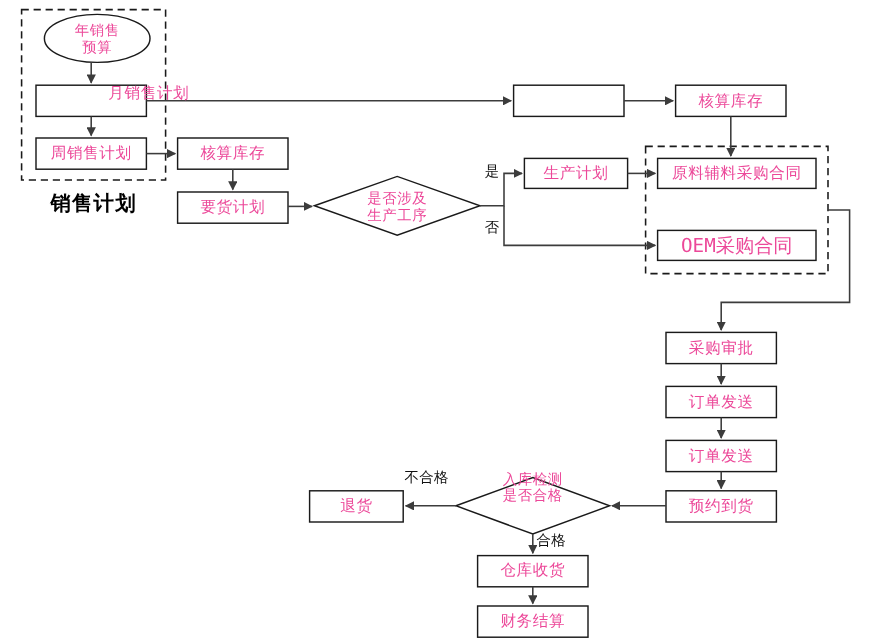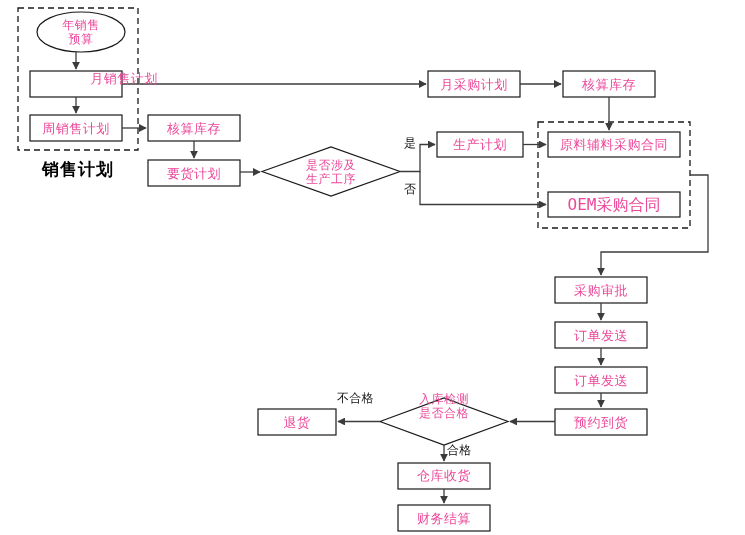--- a/index.html
+++ b/index.html
@@ -159,21 +159,20 @@
   </svg>
 
   <div class="node-label small" style="left:37px; top:12px; width:88px; height:40px;">年销售
 预算</div>
   <div class="node-label" style="left:30px; top:71px; width:92px; height:14px;margin-left:48px;">月销售计划</div>
   <div class="node-label" style="left:30px; top:115px; width:92px; height:26px;">周销售计划</div>
   <div class="node-label" style="left:148px; top:115px; width:92px; height:26px;">核算库存</div>
   <div class="node-label small" style="left:272px; top:147px; width:118px; height:49px;">是否涉及
 生产工序</div>
   <div class="node-label" style="left:148px; top:160px; width:92px; height:26px;">要货计划</div>
-  <div class="node-label" style="left:428px; top:71px; width:92px; height:26px;">月采购计划</div>
   <div class="node-label" style="left:563px; top:71px; width:92px; height:26px;">核算库存</div>
   <div class="node-label" style="left:437px; top:132px; width:86px; height:25px;">生产计划</div>
   <div class="node-label" style="left:548px; top:132px; width:132px; height:25px;">原料辅料采购合同</div>
   <div class="node-label latin-mono" style="left:548px; top:192px; width:132px; height:25px;">OEM采购合同</div>
   <div class="node-label" style="left:555px; top:277px; width:92px; height:26px;">采购审批</div>
   <div class="node-label" style="left:555px; top:322px; width:92px; height:26px;">订单发送</div>
   <div class="node-label" style="left:555px; top:367px; width:92px; height:26px;">订单发送</div>
   <div class="node-label" style="left:555px; top:409px; width:92px; height:26px;">预约到货</div>
   <div class="node-label small" style="left:390px; top:382px; width:108px; height:47px;">入库检测
 是否合格</div>

